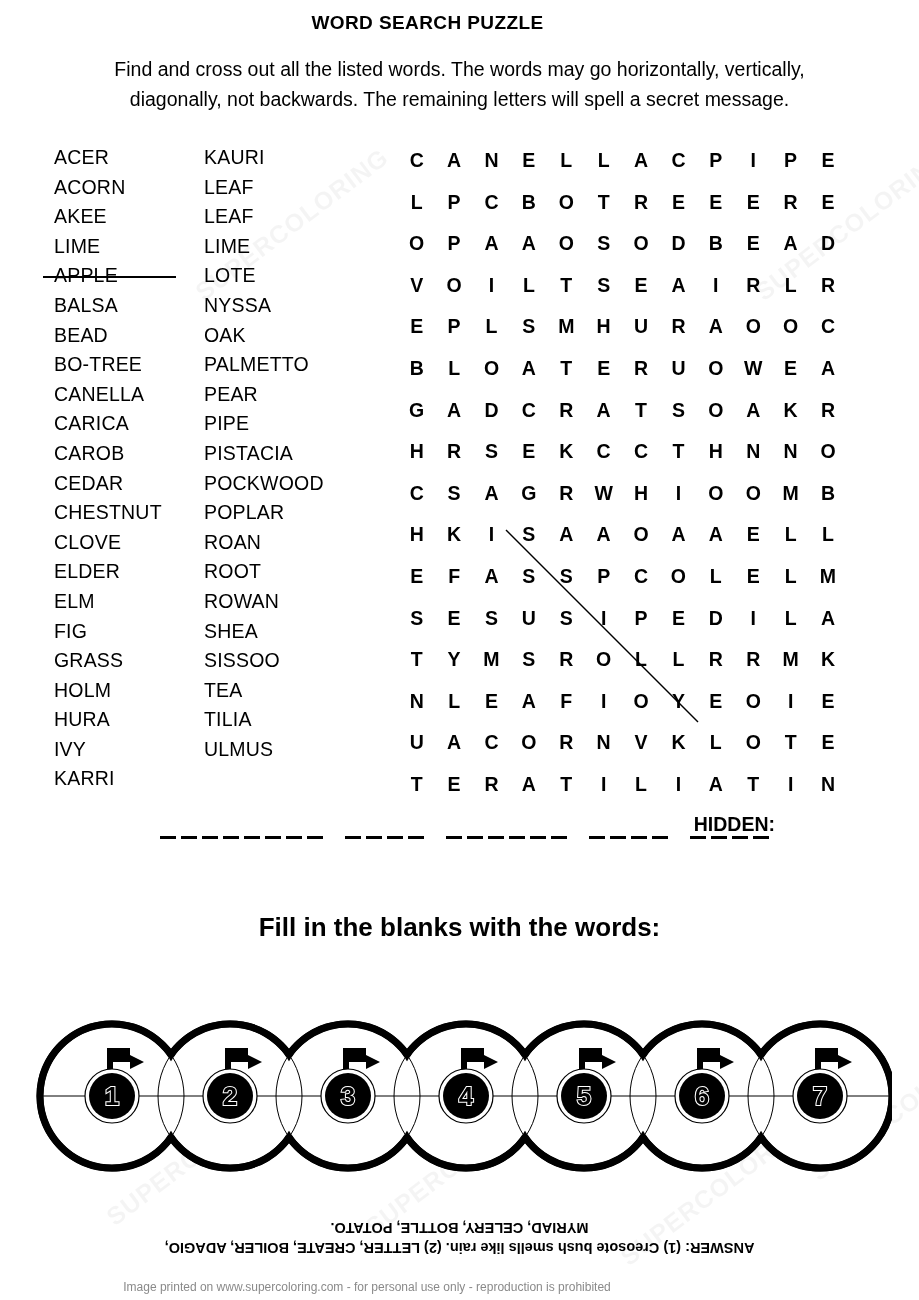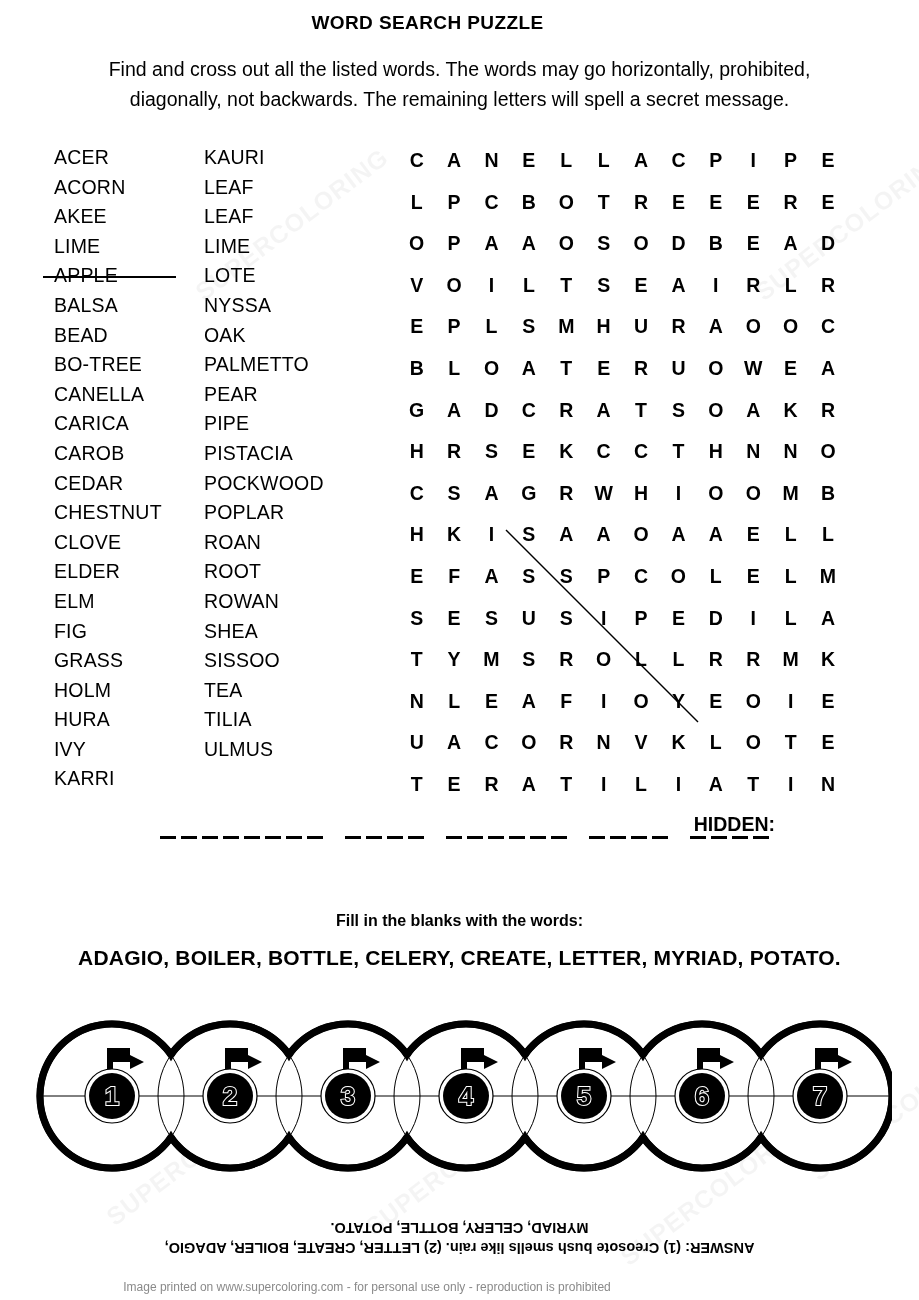--- a/index.html
+++ b/index.html
@@ -134,21 +134,21 @@
     margin-right: 5px;
   }
 
   
   #fill-title {
     position: absolute;
     top: 912px;
     left: 0;
     width: 919px;
     text-align: center;
-    font-size: 16px;
+    font-size: 26px;
     font-weight: bold;
   }
   #fill-words {
     position: absolute;
     top: 946px;
     left: 0;
     width: 919px;
     text-align: center;
     font-size: 21px;
     font-weight: bold;
@@ -210,21 +210,21 @@
   <div class="wm" style="left:86px;  top:1135px;">SUPERCOLORING</div>
   <div class="wm" style="left:175px; top:210px;">SUPERCOLORING</div>
   <div class="wm" style="left:735px; top:210px;">SUPERCOLORING</div>
   <div class="wm" style="left:790px; top:1090px;">SUPERCOLORING</div>
   <div class="wm" style="left:345px; top:1145px;">SUPERCOLORING</div>
   <div class="wm" style="left:600px; top:1175px;">SUPERCOLORING</div>
 
   <div id="title">WORD SEARCH PUZZLE</div>
 
   <div id="instructions">
-    <span class="line">Find and cross out all the listed words. The words may go horizontally, prohibited,</span>
+    <span class="line">Find and cross out all the listed words. The words may go horizontally, vertically,</span>
     <span class="line">diagonally, not backwards. The remaining letters will spell a secret message.</span>
   </div>
 
   <div class="wordcol" id="wordcol-1">
       <div class="word"><span class="wtext">ACER</span></div>
       <div class="word"><span class="wtext">ACORN</span></div>
       <div class="word"><span class="wtext">AKEE</span></div>
       <div class="word"><span class="wtext">LIME</span></div>
       <div class="word struck"><span class="wtext">APPLE</span><span class="strike"></span></div>
       <div class="word"><span class="wtext">BALSA</span></div>
@@ -552,21 +552,20 @@
         <div class="blank-group">
           <span class="blank-dash"></span>
           <span class="blank-dash"></span>
           <span class="blank-dash"></span>
           <span class="blank-dash"></span>
         </div>
       </div>
   </div>
 
   <div id="fill-title">Fill in the blanks with the words:</div>
-  <div id="fill-words">ADAGIO, BOILER, BOTTLE, CELERY, CREATE, LETTER, MYRIAD, POTATO.</div>
 
   <svg id="circles" viewBox="0 0 866 216">
       <g>
         <circle cx="86" cy="108" r="72" fill="none" stroke="#000000" stroke-width="7"></circle>
         <circle cx="204" cy="108" r="72" fill="none" stroke="#000000" stroke-width="7"></circle>
         <circle cx="322" cy="108" r="72" fill="none" stroke="#000000" stroke-width="7"></circle>
         <circle cx="440" cy="108" r="72" fill="none" stroke="#000000" stroke-width="7"></circle>
         <circle cx="558" cy="108" r="72" fill="none" stroke="#000000" stroke-width="7"></circle>
         <circle cx="676" cy="108" r="72" fill="none" stroke="#000000" stroke-width="7"></circle>
         <circle cx="794" cy="108" r="72" fill="none" stroke="#000000" stroke-width="7"></circle>

